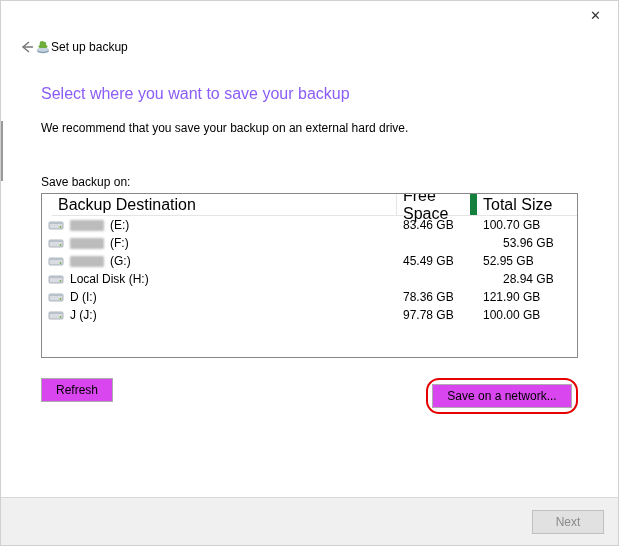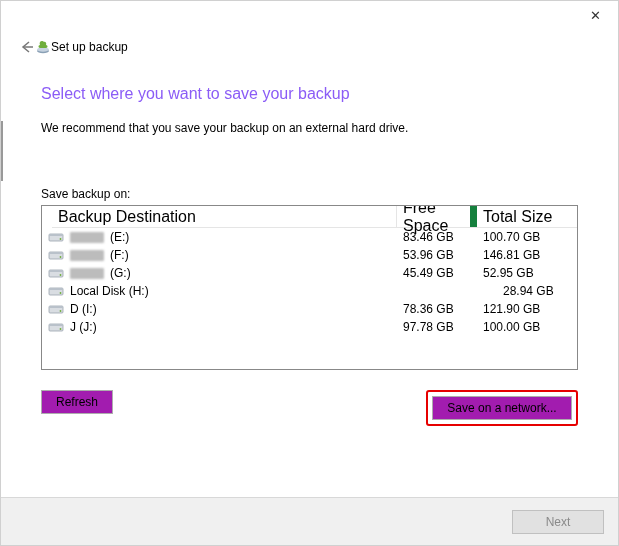--- a/index.html
+++ b/index.html
@@ -54,21 +54,21 @@
   }
   .heading {
     color: #8b5cf6;
     font-size: 16px;
     font-weight: 400;
     margin-bottom: 18px;
   }
   .subtext {
     font-size: 12px;
     color: #000;
-    margin-bottom: 52px;
+    margin-bottom: 40px;
   }
   .list-label { font-size: 12px; margin-bottom: 4px; }
   .drive-table {
     border: 1px solid #888;
     width: 100%;
     height: 165px;
     overflow: hidden;
   }
   .drive-header {
     display: flex;
@@ -110,46 +110,46 @@
   }
   .button-row {
     display: flex;
     justify-content: space-between;
     margin-top: 20px;
   }
   button.winbtn {
     font-family: inherit;
     font-size: 12px;
     height: 24px;
-    background: #a21caf;
+    background: #d946ef;
     border: 1px solid #adadad;
     padding: 0 14px;
     cursor: pointer;
   }
   .highlight-wrap {
     border: 2.5px solid #e60000;
-    border-radius: 3px;
+    border-radius: 13px;
     padding: 4px;
     display: inline-flex;
     justify-content: flex-end;
   }
   .highlight-wrap button.winbtn { width: 140px; }
   .footer {
     position: absolute;
     left: 0; right: 0; bottom: 0;
     height: 48px;
     background: #f0f0f0;
     border-top: 1px solid #d8d8d8;
     display: flex;
     align-items: center;
     justify-content: flex-end;
     padding-right: 14px;
     gap: 8px;
   }
-  .footer button.winbtn { width: 92px; }
+  .footer button.winbtn { width: 72px; }
   .footer button.winbtn[disabled] {
     color: #8a8a8a;
     background: #e1e1e1;
     border-color: #c0c0c0;
     cursor: default;
   }
   .left-edge {
     position:absolute;
     left:0; top:120px; width:2px; height:60px;
     background:#999;
@@ -210,21 +210,20 @@
           <div class="row-dest">
             <span class="drive-icon"><svg width="16" height="12" viewBox="0 0 16 12">
                 <rect x="1" y="3" width="14" height="7" rx="1" fill="#d9dde2" stroke="#9aa3ad" stroke-width="0.8"></rect>
                 <rect x="1" y="3" width="14" height="2" fill="#b9c1ca"></rect>
                 <circle cx="12.5" cy="8" r="0.9" fill="#6fae3c"></circle>
               </svg></span>
             <span class="blur"></span>
             <span>(F:)</span>
           </div>
           <div class="row-free">53.96 GB</div>
-          <div class="row-total">146.81 GB</div>
         </div>
         <div class="drive-row">
           <div class="row-dest">
             <span class="drive-icon"><svg width="16" height="12" viewBox="0 0 16 12">
                 <rect x="1" y="3" width="14" height="7" rx="1" fill="#d9dde2" stroke="#9aa3ad" stroke-width="0.8"></rect>
                 <rect x="1" y="3" width="14" height="2" fill="#b9c1ca"></rect>
                 <circle cx="12.5" cy="8" r="0.9" fill="#6fae3c"></circle>
               </svg></span>
             <span class="blur"></span>
             <span>(G:)</span>

